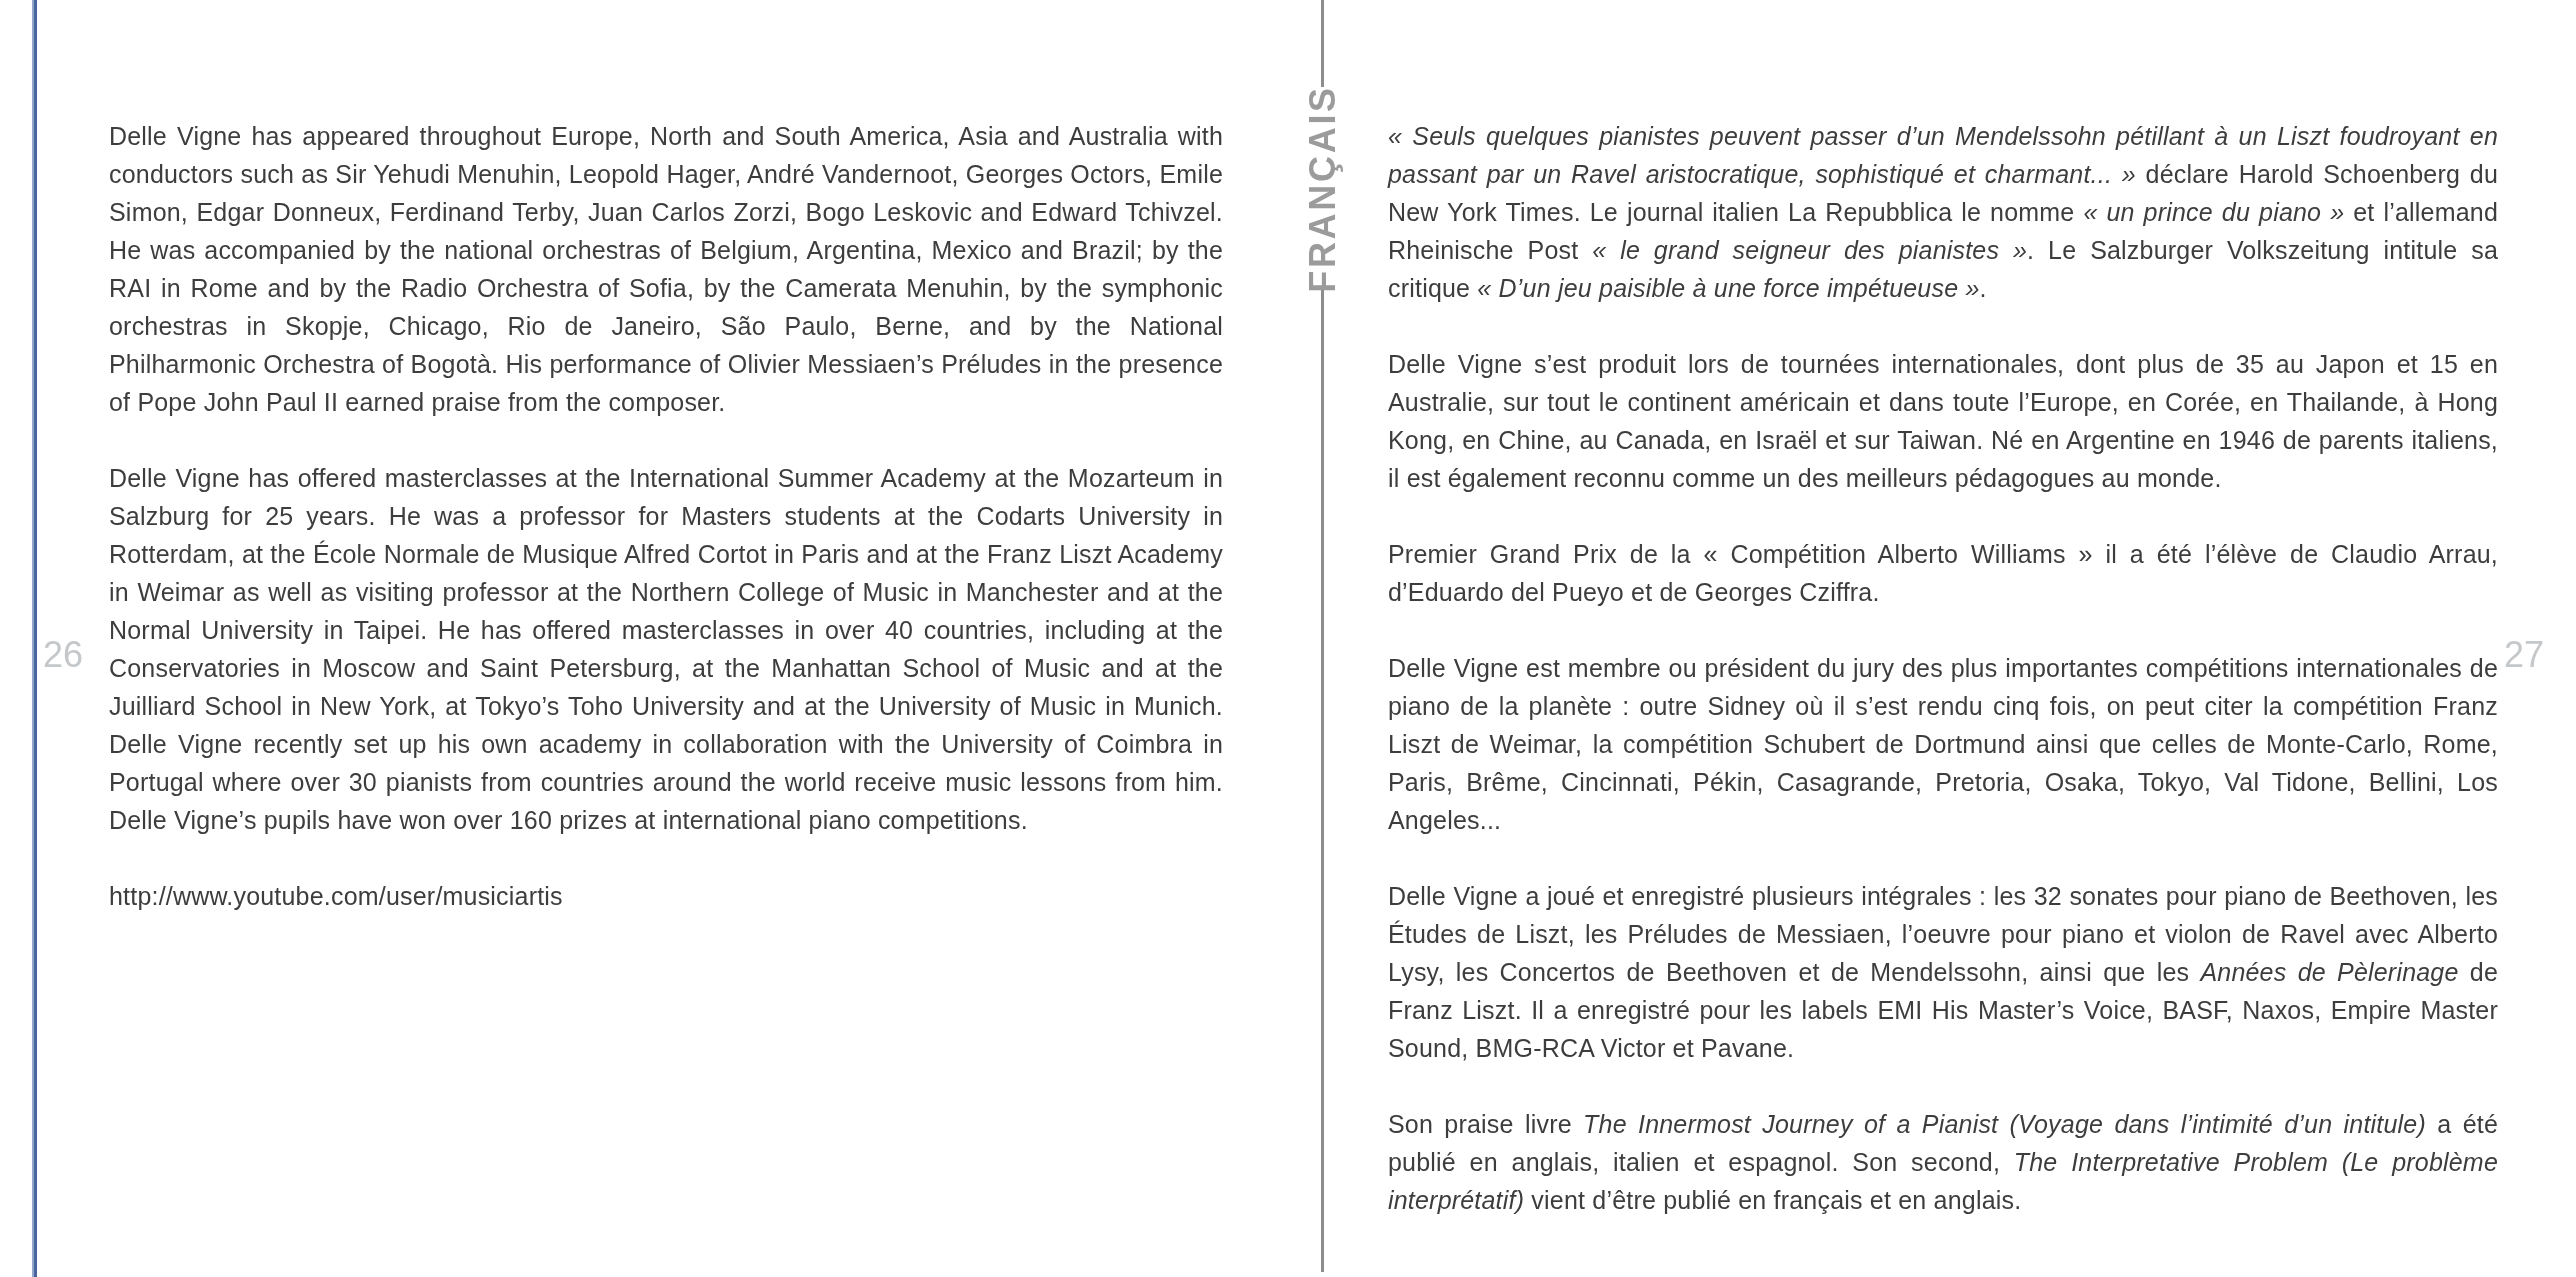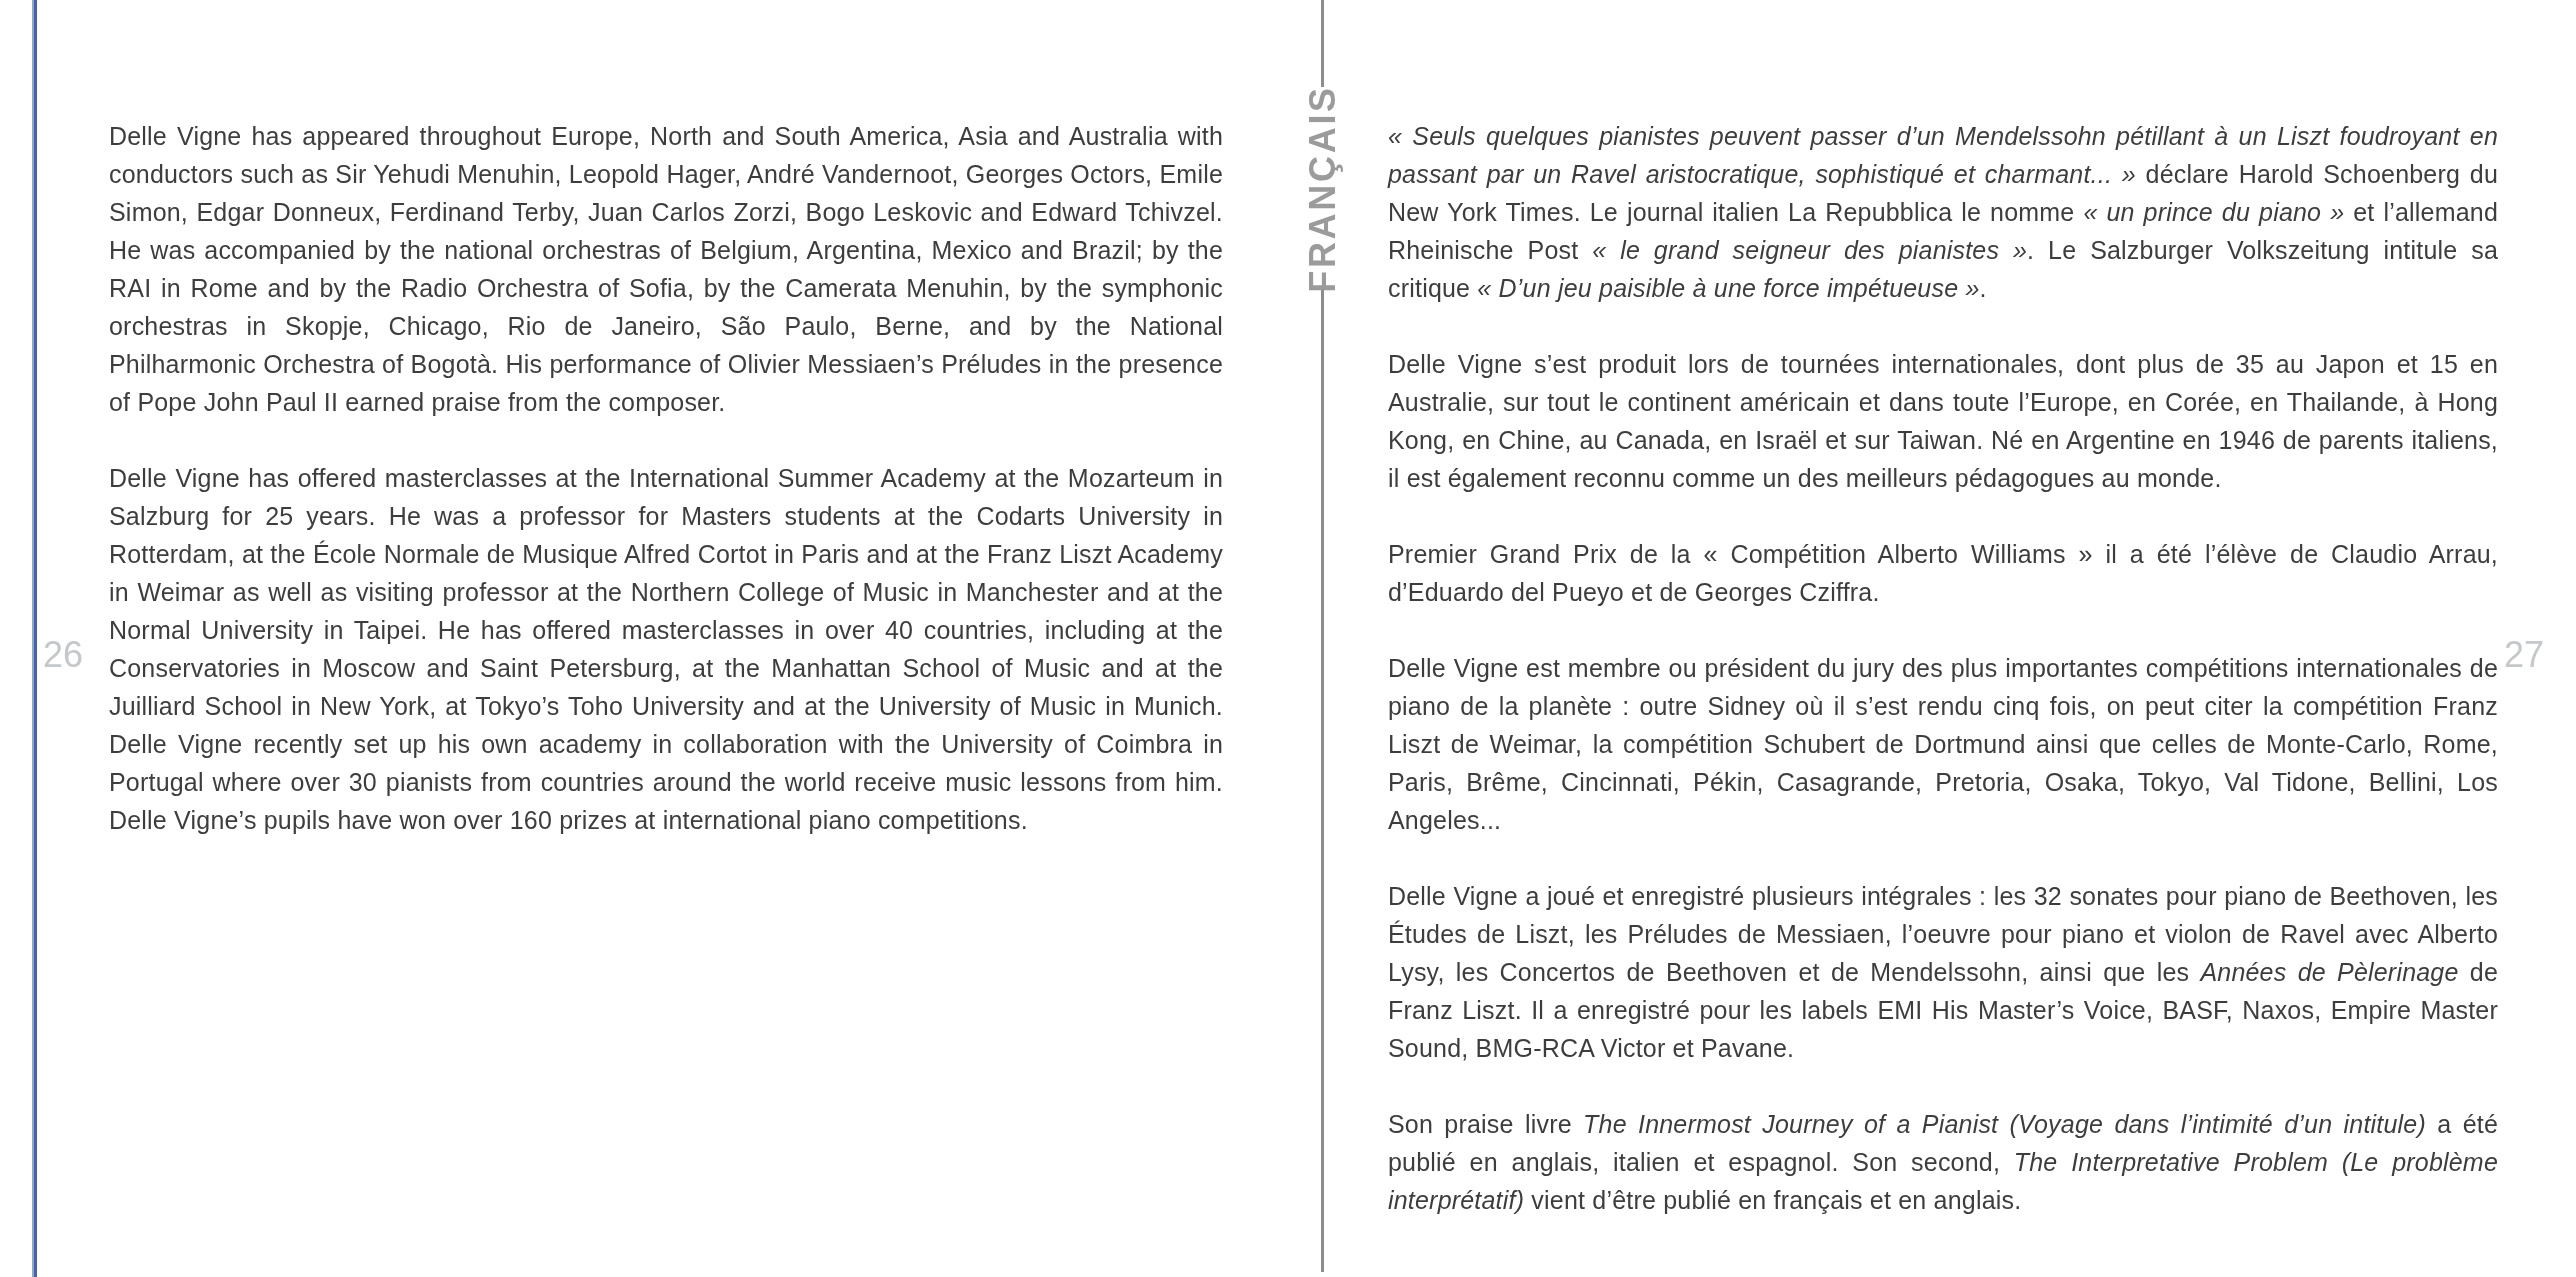--- a/index.html
+++ b/index.html
@@ -83,20 +83,21 @@
 <body>
 
 <div class="sheet">
 
   <div class="spine-line"></div>
 
   <div class="page-number page-number-left">26</div>
   <div class="text-col text-col-left">
       <p><span>Delle Vigne has appeared throughout Europe, North and South America, Asia and Australia with conductors such as Sir Yehudi Menuhin, Leopold Hager, André Vandernoot, Georges Octors, Emile Simon, Edgar Donneux, Ferdinand Terby, Juan Carlos Zorzi, Bogo Leskovic and Edward Tchivzel. He was accompanied by the national orchestras of Belgium, Argentina, Mexico and Brazil; by the RAI in Rome and by the Radio Orchestra of Sofia, by the Camerata Menuhin, by the symphonic orchestras in Skopje, Chicago, Rio de Janeiro, São Paulo, Berne, and by the National Philharmonic Orchestra of Bogotà. His performance of Olivier Messiaen’s Préludes in the presence of Pope John Paul II earned praise from the composer.</span></p>
       <p><span>Delle Vigne has offered masterclasses at the International Summer Academy at the Mozarteum in Salzburg for 25 years. He was a professor for Masters students at the Codarts University in Rotterdam, at the École Normale de Musique Alfred Cortot in Paris and at the Franz Liszt Academy in Weimar as well as visiting professor at the Northern College of Music in Manchester and at the Normal University in Taipei. He has offered masterclasses in over 40 countries, including at the Conservatories in Moscow and Saint Petersburg, at the Manhattan School of Music and at the Juilliard School in New York, at Tokyo’s Toho University and at the University of Music in Munich. Delle Vigne recently set up his own academy in collaboration with the University of Coimbra in Portugal where over 30 pianists from countries around the world receive music lessons from him. Delle Vigne’s pupils have won over 160 prizes at international piano competitions.</span></p>
+      <p><span>http://www.youtube.com/user/musiciartis</span></p>
     </div>
 
   <div class="divider-seg divider-top"></div>
   <div class="language-label-box">
     <span>FRANÇAIS</span>
   </div>
   <div class="divider-seg divider-bottom"></div>
 
   <div class="page-number page-number-right">27</div>
   <div class="text-col text-col-right">

